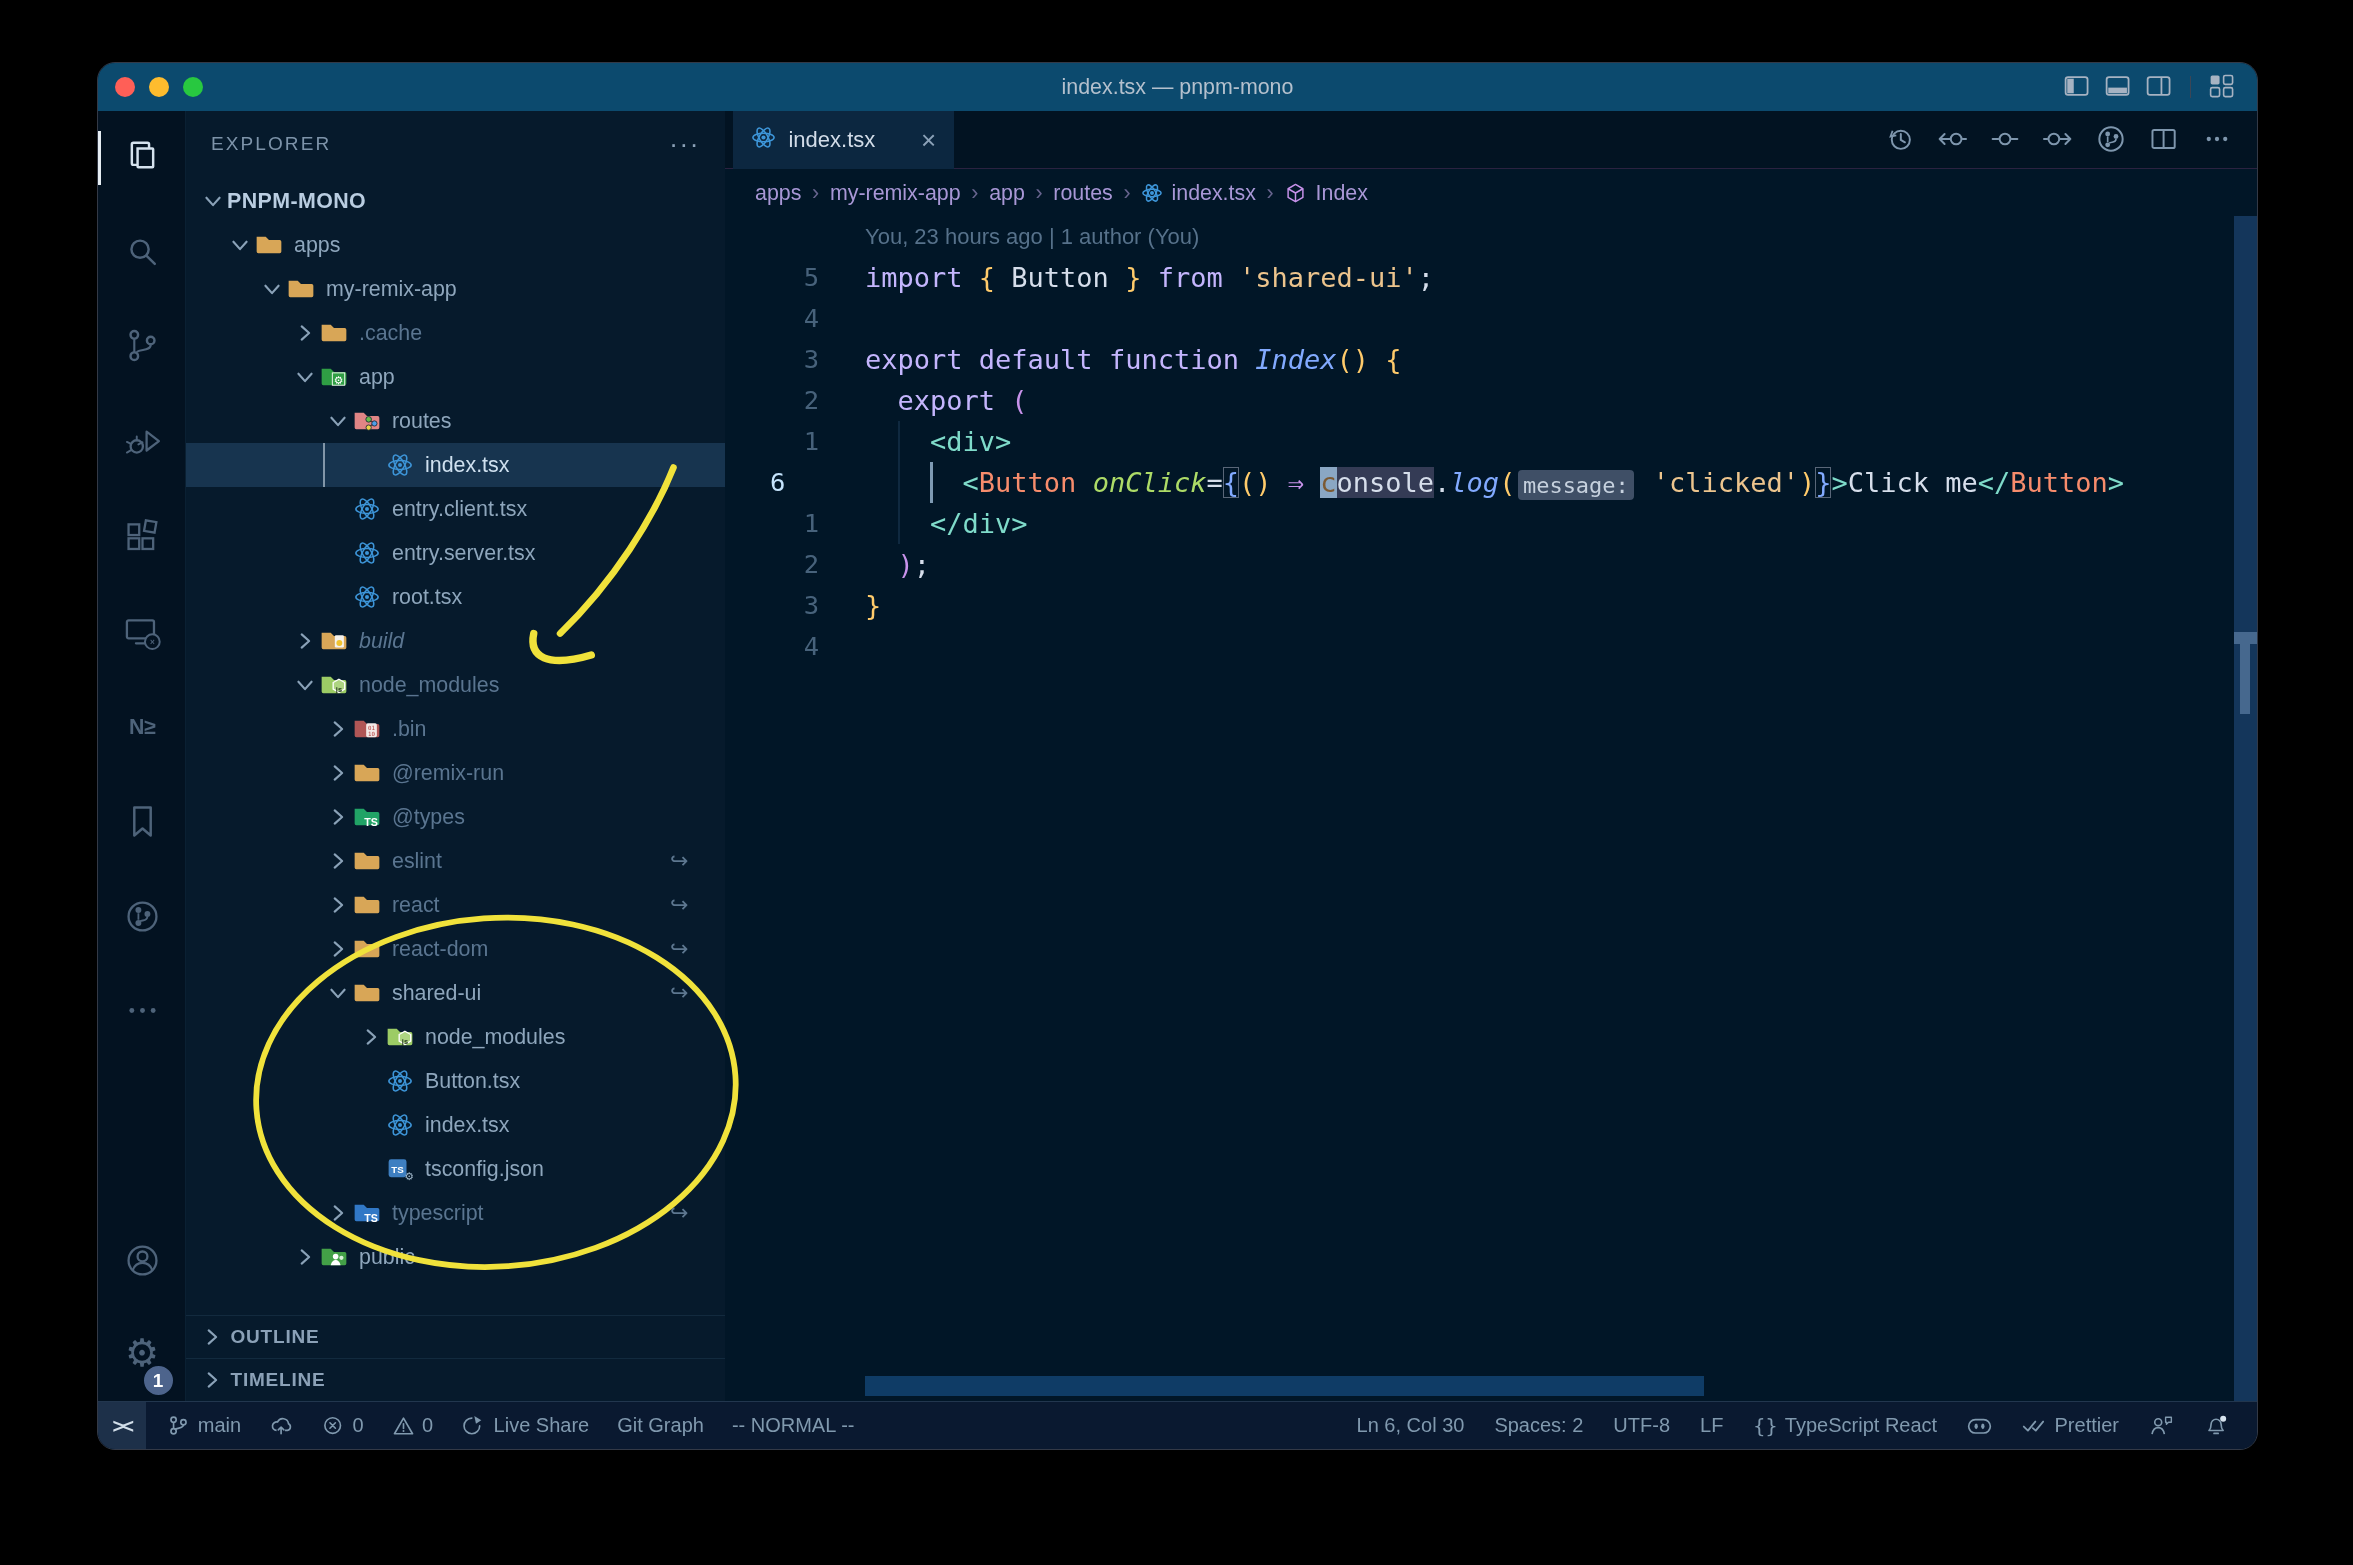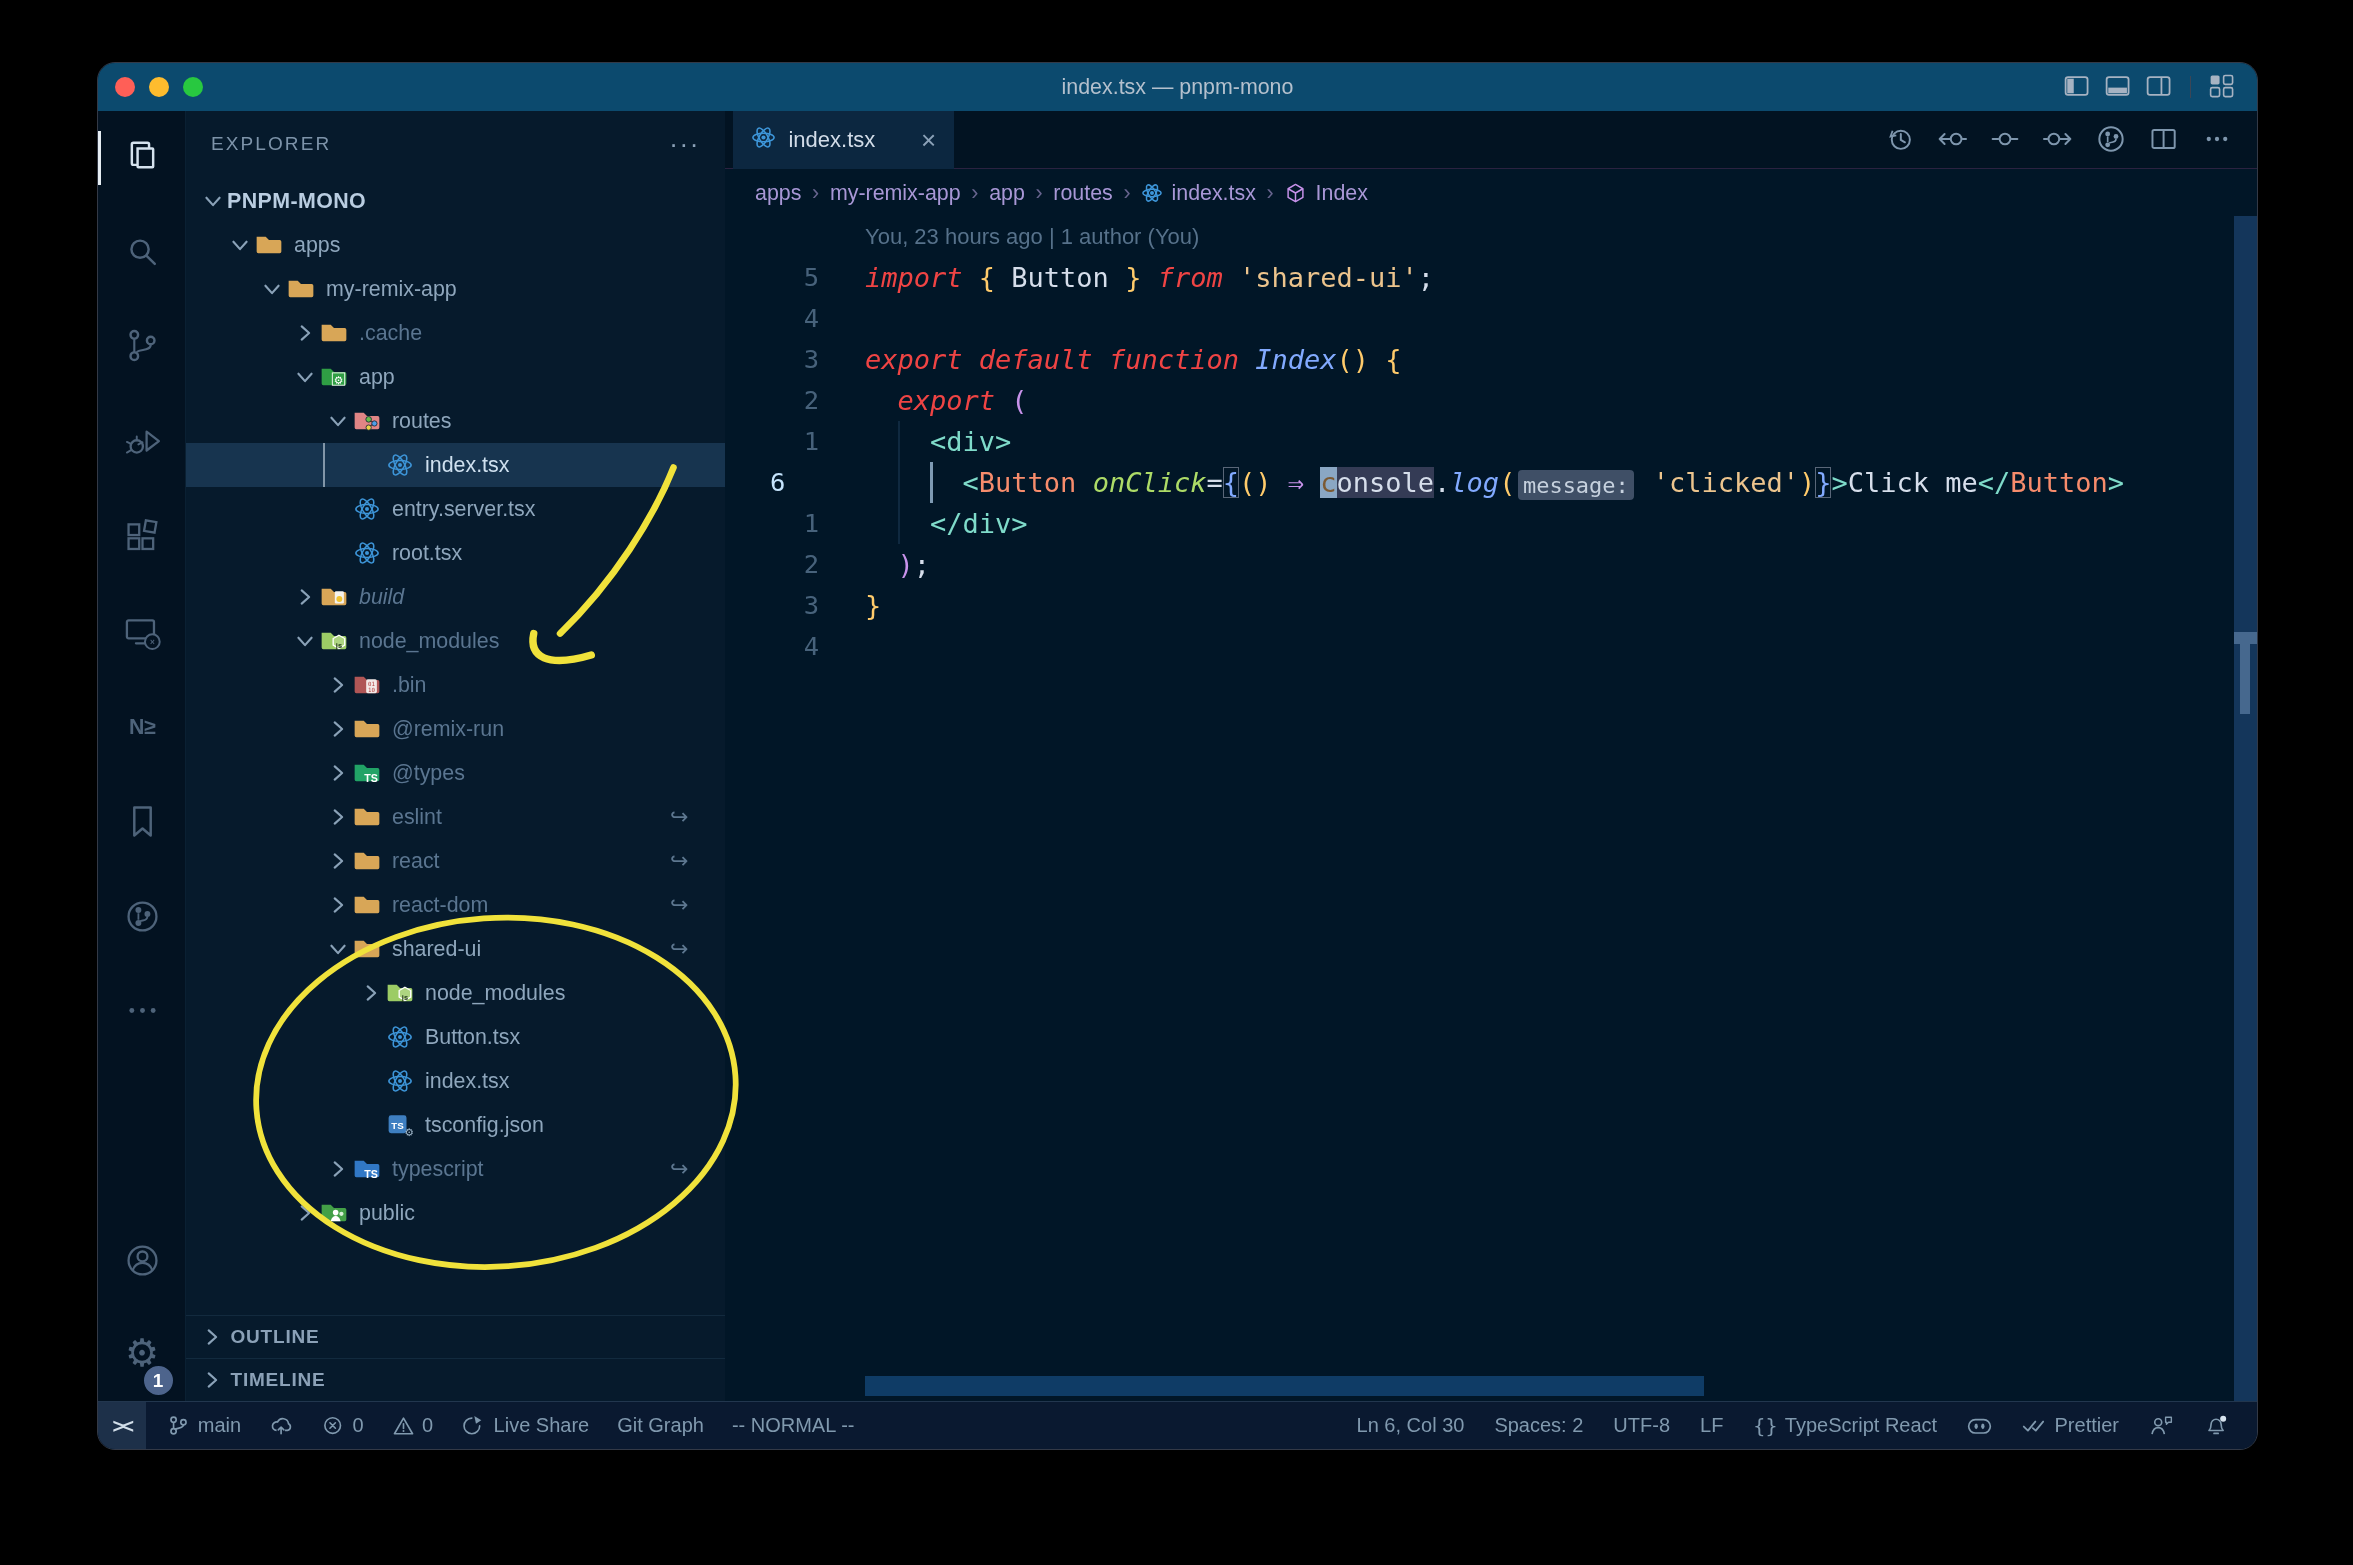--- a/index.html
+++ b/index.html
@@ -58,21 +58,21 @@
   .code { position:absolute; left:0; top:105px; right:25px; bottom:26px;
           font-family:"DejaVu Sans Mono", monospace; font-size:27px; }
   .cl { position:relative; height:41px; line-height:41px; white-space:pre; }
   .lineno { position:absolute; left:0; width:94px; text-align:right; color:#47627b; font-size:25.5px; }
   .lineno-abs { position:absolute; left:45px; color:#c5e4fd; font-size:25.5px; }
   .ltext { position:absolute; left:140px; top:0; }
   .blame { position:absolute; left:140px; top:0; font-family:"Liberation Sans",sans-serif;
            font-size:22px; color:#56718a; line-height:41px; }
   .cguide { position:absolute; top:0; bottom:0; width:1.6px; background:#0f2940; }
   .cguide.active { width:2.5px; background:#7e9ab3; }
-  .tok-kw { color:#ef4444; font-style:italic; }
+  .tok-kw { color:#c4b5fd; }
   .tok-fg { color:#d6deeb; }
   .tok-str { color:#ecc48d; }
   .tok-gold { color:#ffcb6b; }
   .tok-mag { color:#c792ea; }
   .tok-teal { color:#7fdbca; }
   .tok-tag { color:#f78c6c; }
   .tok-attr { color:#addb67; font-style:italic; }
   .tok-fn { color:#82aaff; font-style:italic; }
   .tok-blueb { color:#82aaff; outline:1.6px solid #596678; outline-offset:-1.6px; }
   .tok-cursor { background:#8aa7c4; color:#7c5a33; }
@@ -316,20 +316,33 @@
           <span class="tico">
             <svg width="26" height="26" viewBox="0 0 32 32" fill="none" xmlns="http://www.w3.org/2000/svg">
               <g stroke="#3d95d8" stroke-width="1.9">
                 <ellipse cx="16" cy="16" rx="13.7" ry="5.48"></ellipse>
   <ellipse cx="16" cy="16" rx="13.7" ry="5.48" transform="rotate(60 16 16)"></ellipse>
   <ellipse cx="16" cy="16" rx="13.7" ry="5.48" transform="rotate(120 16 16)"></ellipse>
               </g>
   <circle cx="16" cy="16" r="2.5" fill="#3d95d8"></circle>
             </svg>
           </span>
+          <span>entry.client.tsx</span>
+        </div>
+        <div class="trow" style="padding-left: 166px;">
+          <span class="tico">
+            <svg width="26" height="26" viewBox="0 0 32 32" fill="none" xmlns="http://www.w3.org/2000/svg">
+              <g stroke="#3d95d8" stroke-width="1.9">
+                <ellipse cx="16" cy="16" rx="13.7" ry="5.48"></ellipse>
+  <ellipse cx="16" cy="16" rx="13.7" ry="5.48" transform="rotate(60 16 16)"></ellipse>
+  <ellipse cx="16" cy="16" rx="13.7" ry="5.48" transform="rotate(120 16 16)"></ellipse>
+              </g>
+  <circle cx="16" cy="16" r="2.5" fill="#3d95d8"></circle>
+            </svg>
+          </span>
           <span>entry.server.tsx</span>
         </div>
         <div class="trow" style="padding-left: 166px;">
           <span class="tico">
             <svg width="26" height="26" viewBox="0 0 32 32" fill="none" xmlns="http://www.w3.org/2000/svg">
               <g stroke="#3d95d8" stroke-width="1.9">
                 <ellipse cx="16" cy="16" rx="13.7" ry="5.48"></ellipse>
   <ellipse cx="16" cy="16" rx="13.7" ry="5.48" transform="rotate(60 16 16)"></ellipse>
   <ellipse cx="16" cy="16" rx="13.7" ry="5.48" transform="rotate(120 16 16)"></ellipse>
               </g>

